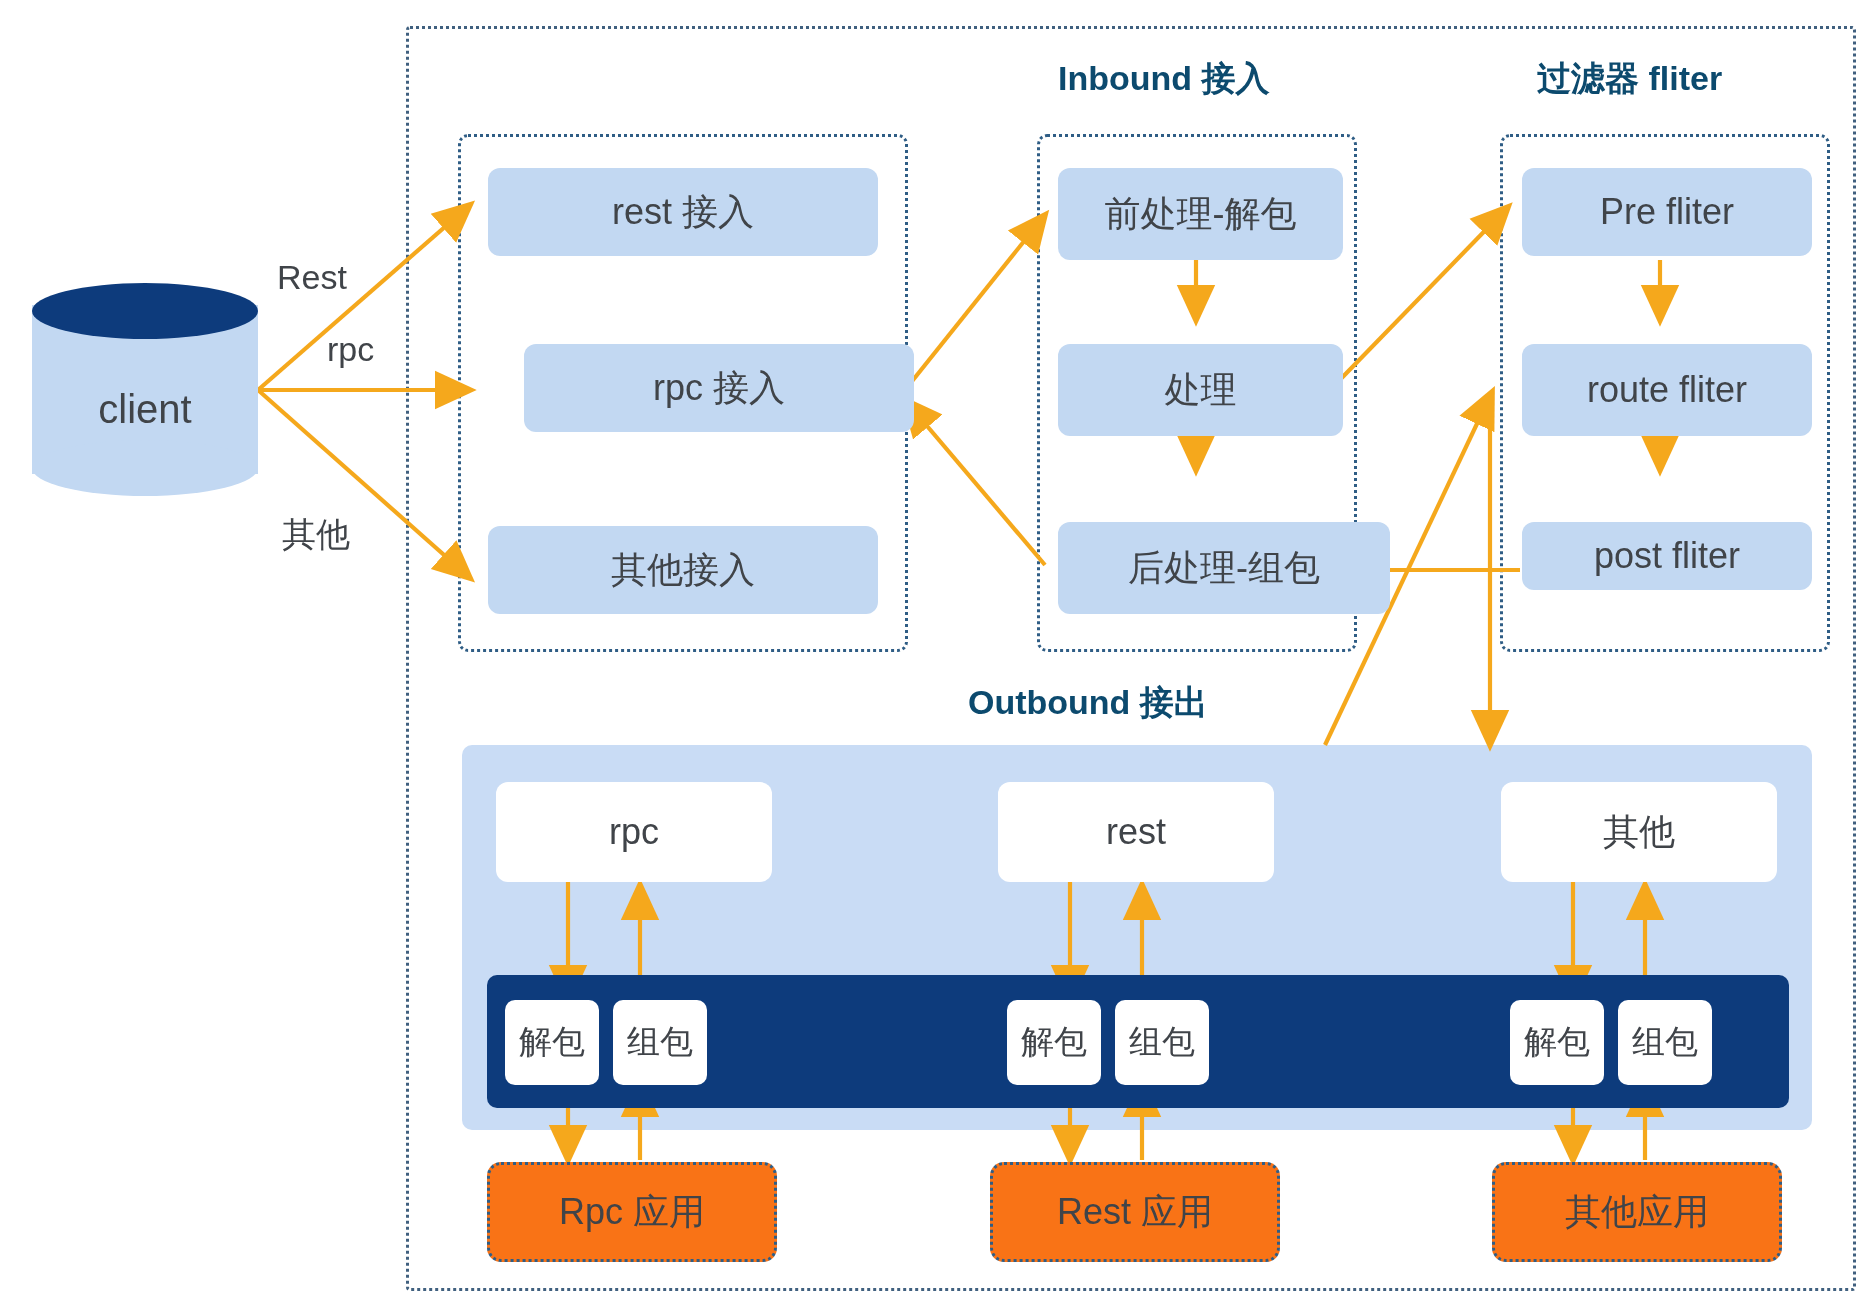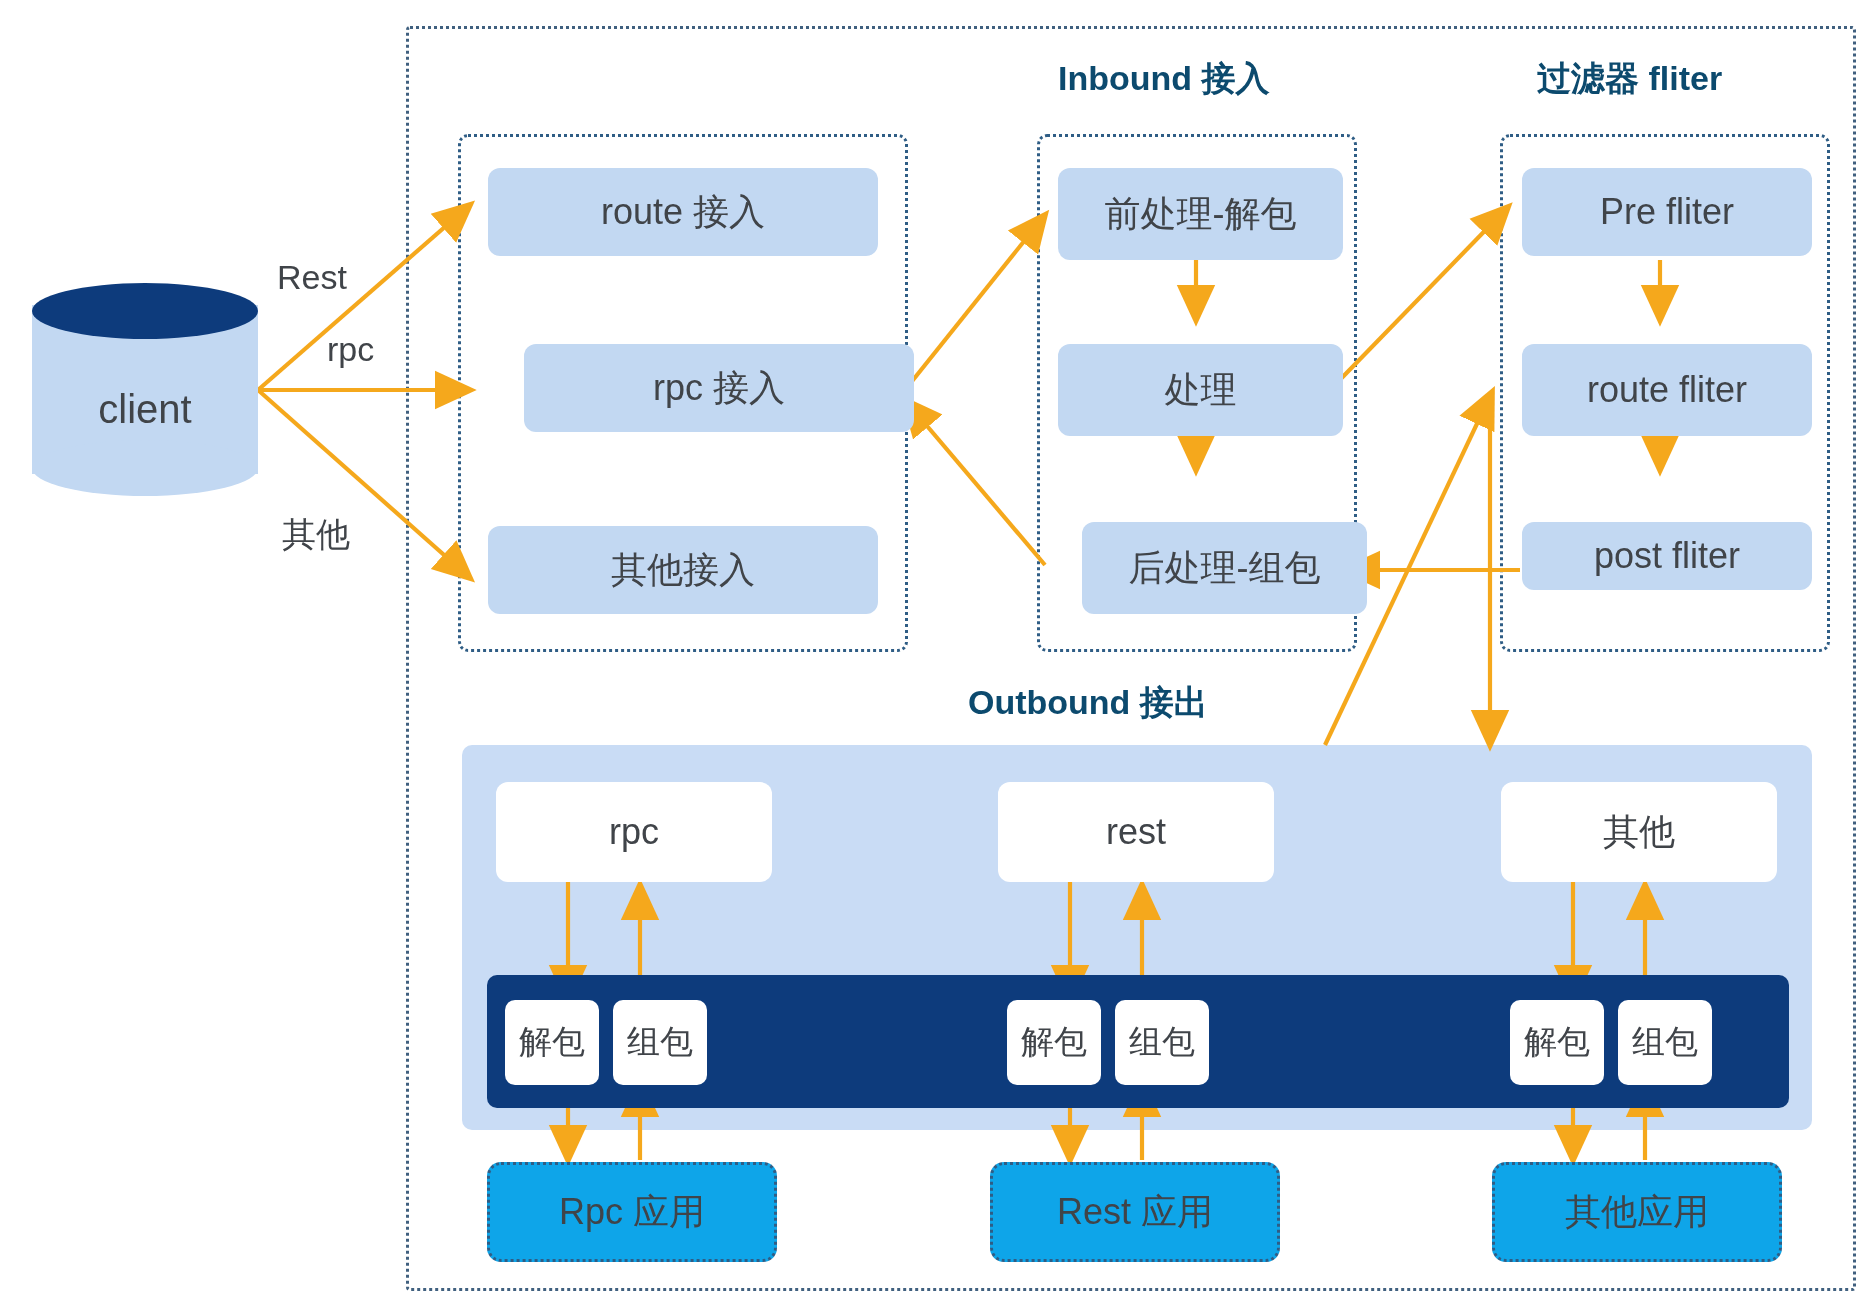--- a/index.html
+++ b/index.html
@@ -82,21 +82,21 @@
   }
   .white-box-sm {
     background: #ffffff;
     border-radius: 10px;
     font-size: 33px;
     color: #404449;
   }
 
   
   .app-box {
-    background: #0ea5e9;
+    background: #f97316;
     border: 3px dotted #2f5d85;
     border-radius: 14px;
     font-size: 36px;
     color: #404449;
   }
 
   
   .outbound-panel {
     position: absolute;
     background: #c9dcf5;
@@ -220,40 +220,40 @@
     <div class="cyl-label">client</div>
   </div>
 
   <div class="edge-label" style="left:277px; top:258px;">Rest</div>
   <div class="edge-label" style="left:327px; top:330px;">rpc</div>
   <div class="edge-label" style="left:282px; top:512px;">其他</div>
 
   <div class="group-box" style="left:458px; top:134px; width:450px; height:518px;"></div>
 
   <div class="node blue-box" style="left:488px; top:168px; width:390px; height:88px;">
-    <span>route 接入</span>
+    <span>rest 接入</span>
   </div>
   <div class="node blue-box" style="left:488px; top:344px; width:390px; height:88px;margin-left:36px;">
     <span>rpc 接入</span>
   </div>
   <div class="node blue-box" style="left:488px; top:526px; width:390px; height:88px;">
     <span>其他接入</span>
   </div>
 
   <div class="section-title" style="left:1058px; top:56px;">Inbound 接入</div>
 
   <div class="group-box" style="left:1037px; top:134px; width:320px; height:518px;"></div>
 
   <div class="node blue-box" style="left:1058px; top:168px; width:285px; height:92px;">
     <span>前处理-解包</span>
   </div>
   <div class="node blue-box" style="left:1058px; top:344px; width:285px; height:92px;">
     <span>处理</span>
   </div>
-  <div class="node blue-box" style="left:1058px; top:522px; width:285px; height:92px;margin-left:24px;">
+  <div class="node blue-box" style="left:1058px; top:522px; width:332px; height:92px;">
     <span>后处理-组包</span>
   </div>
 
   <div class="section-title" style="left:1537px; top:56px;">过滤器 fliter</div>
 
   <div class="group-box" style="left:1500px; top:134px; width:330px; height:518px;"></div>
 
   <div class="node blue-box" style="left:1522px; top:168px; width:290px; height:88px;">
     <span>Pre fliter</span>
   </div>

